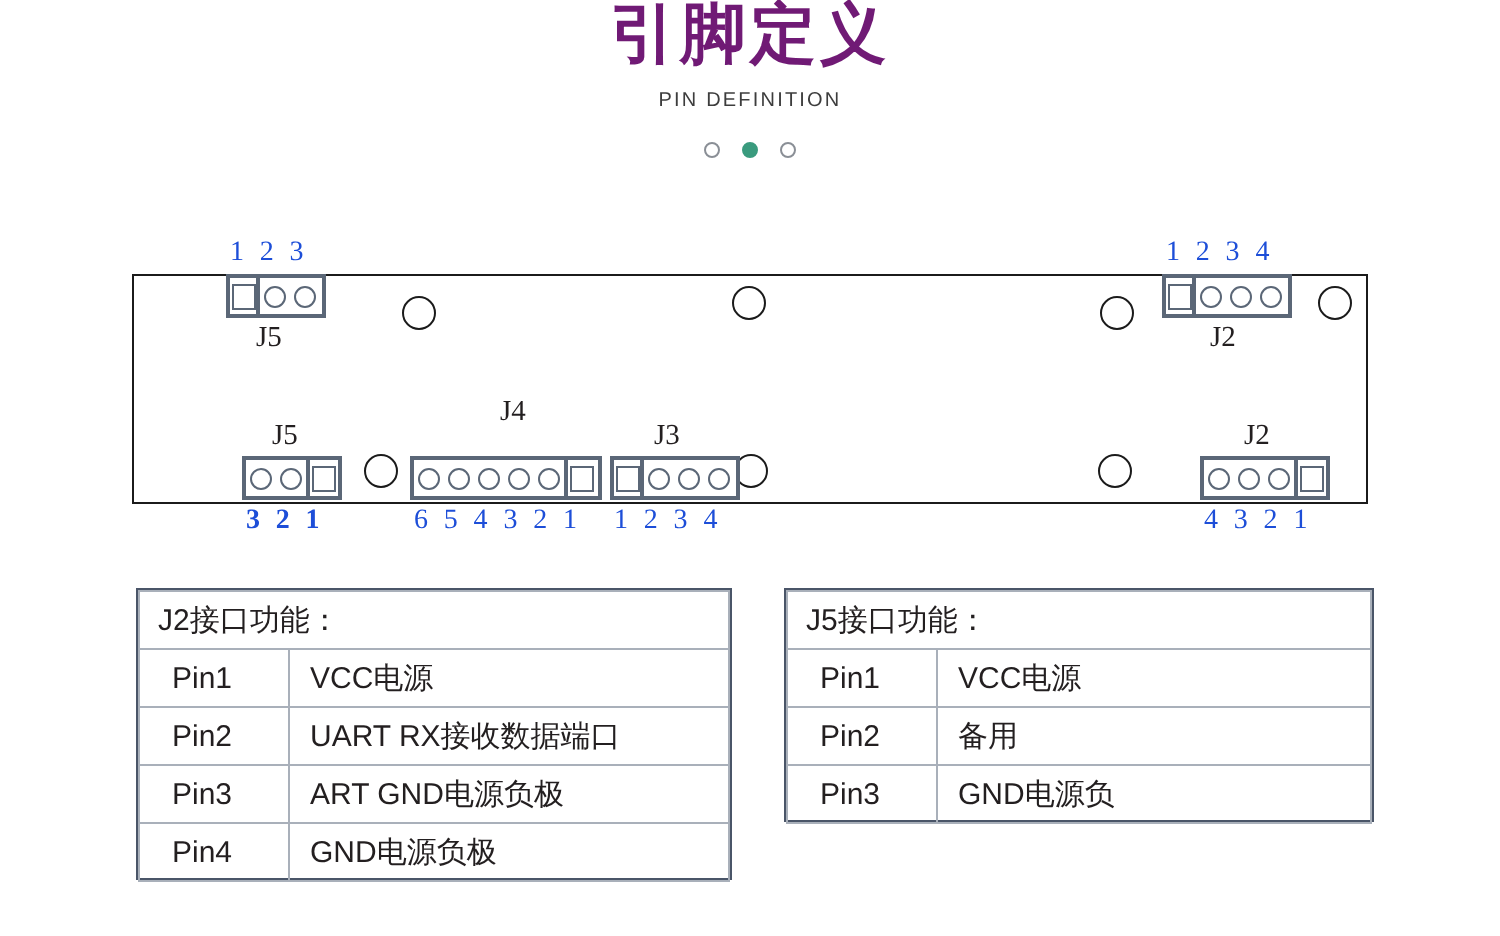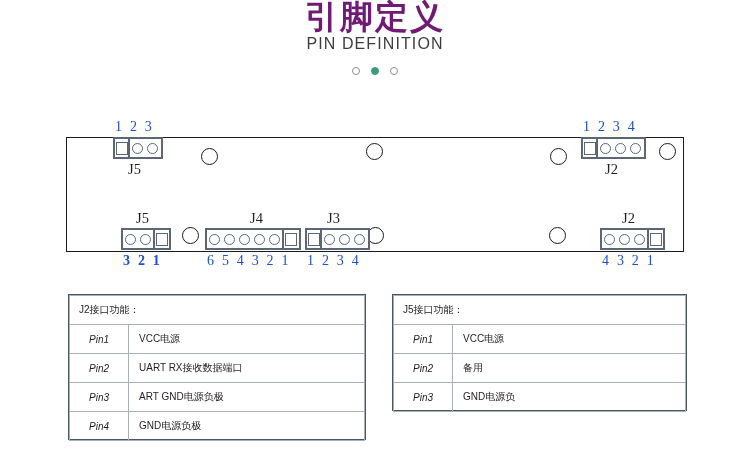--- a/index.html
+++ b/index.html
@@ -13,22 +13,22 @@
   }
   .page{position:relative;width:750px;height:468px;}
 
   
   .header{position:absolute;left:0;top:0;width:750px;text-align:center;}
   .title-cn{
     font-size:33px;line-height:1;font-weight:700;letter-spacing:2px;
     color:#701a75;
   }
   .title-en{
-    font-size:16px;line-height:1;letter-spacing:1.1px;
-    color:#3d3d3d;margin-top:3px;font-weight:400;
+    font-size:10px;line-height:1;letter-spacing:1.1px;
+    color:#3d3d3d;margin-top:13px;font-weight:400;
   }
   .dots{margin-top:15px;display:flex;justify-content:center;gap:11px;}
   .dot{width:8px;height:8px;border-radius:50%;box-sizing:border-box;
        border:1.4px solid #8a8f96;background:transparent;}
   .dot.active{background:#3a9b7e;border-color:#3a9b7e;}
 
   
   .board{
     position:absolute;left:66px;top:137px;width:618px;height:115px;
     border:1.6px solid #1b1b1b;background:#fff;box-sizing:border-box;
@@ -69,27 +69,27 @@
   }
 
   
   .tbl{
     position:absolute;border:1.4px solid #4a5568;box-sizing:border-box;
     background:#fff;border-collapse:collapse;
   }
   .tbl table{border-collapse:collapse;width:100%;height:100%;}
   .tbl td{
     border:1px solid #a9b0ba;
-    font-size:10px;color:#231f20;
+    font-size:15px;color:#231f20;
     padding:0 0 0 10px;
     vertical-align:middle;
     font-family:"Liberation Sans","DejaVu Sans",sans-serif;
   }
   .tbl td.hdr{padding-left:9px;}
-  .tbl td.pin-col{width:58px;text-align:center;padding-left:0;font-style:italic;}
+  .tbl td.pin-col{width:58px;padding-left:16px;}
   .tbl tr{height:29px;}
 </style>
 </head>
 <body>
 
 <div class="page">
 
   <div class="header">
     <div class="title-cn">引脚定义</div>
     <div class="title-en">PIN DEFINITION</div>
@@ -148,21 +148,21 @@
       </span>
     <span class="pin round">
         <i></i>
       </span>
     <span class="pin square">
         <i></i>
       </span>
   </div>
   <div class="pin-nums" style="left:123px;top:254px;font-weight:bold;">3 2 1</div>
 
-  <div class="conn-name" style="left:250px;top:211px;">J4</div>
+  <div class="conn-name" style="left:250px;top:199px;">J4</div>
   <div class="conn" style="left:205px;top:228px;width:96px;">
     <span class="pin round">
         <i></i>
       </span>
     <span class="pin round">
         <i></i>
       </span>
     <span class="pin round">
         <i></i>
       </span>

